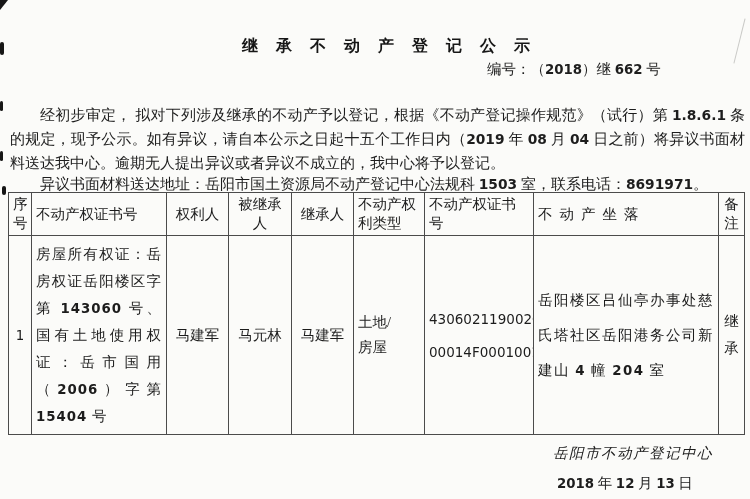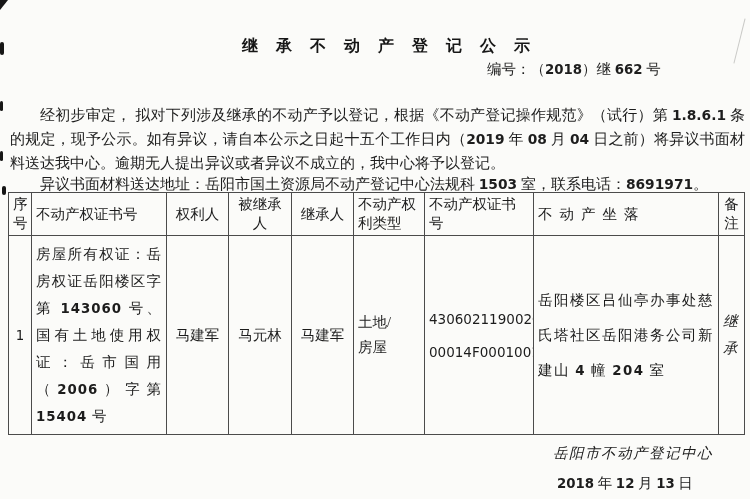--- a/index.html
+++ b/index.html
@@ -69,22 +69,22 @@
     font-family:"DejaVu Sans","Liberation Sans",sans-serif;
     font-weight:bold;font-size:13.5px;
   }
   td.unit span{ display:block;line-height:20px; }
   td.unit span:first-child{ margin-bottom:13px; }
   td.loc{
     text-align:justify;padding:4px 8px;
     line-height:35px;letter-spacing:1.5px;
   }
   td.remark{
-    text-align:left;line-height:27px;
-    padding:0 2px;word-break:break-all;font-style:italic;
+    text-align:center;line-height:27px;
+    padding:0 2px;word-break:break-all;
   }
   
   .footer-org{
     position:absolute;top:444px;left:553px;
     font-size:14.5px;letter-spacing:1.5px;white-space:nowrap;font-style:italic;
   }
   .footer-date{
     position:absolute;top:474px;left:557px;
     font-size:14.5px;white-space:nowrap;
   }

